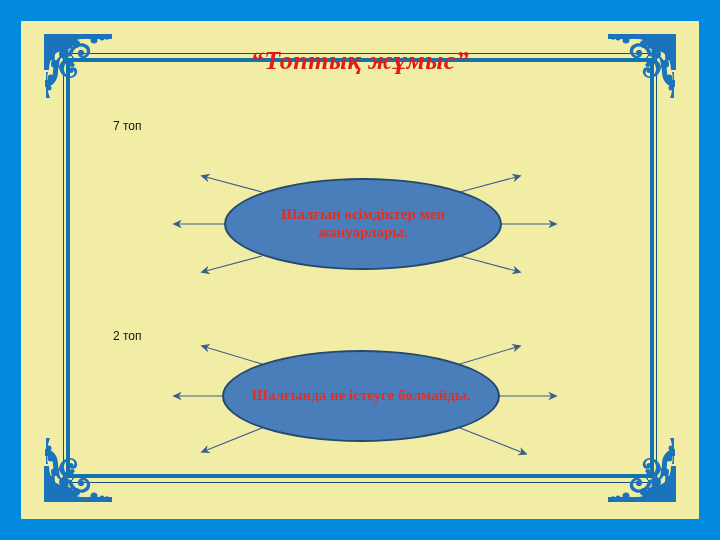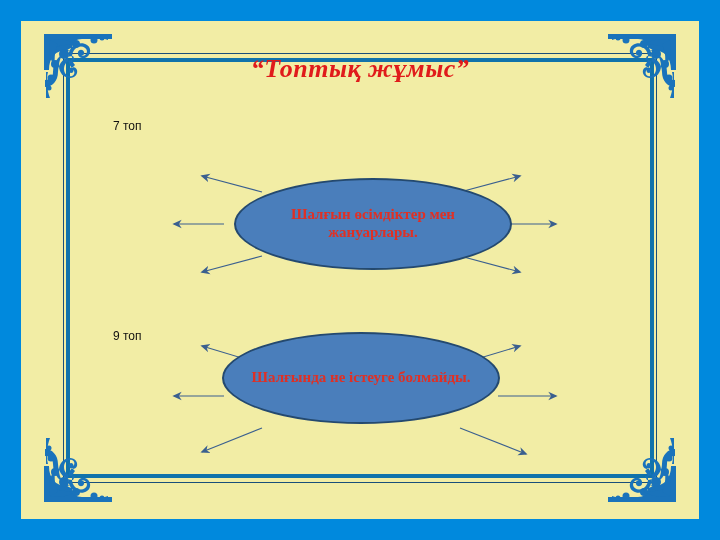--- a/index.html
+++ b/index.html
@@ -31,21 +31,21 @@
   }
   
   .corner{position:absolute;width:78px;height:78px;}
   .corner svg{display:block;width:78px;height:78px;}
   #corner-tl{left:42px;top:32px;}
   #corner-tr{right:42px;top:32px;transform:scaleX(-1);}
   #corner-bl{left:42px;bottom:36px;transform:scaleY(-1);}
   #corner-br{right:42px;bottom:36px;transform:scale(-1,-1);}
 
   #page-title{
-    position:absolute;left:0;right:0;top:54px;
+    position:absolute;left:0;right:0;top:46px;
     text-align:center;
     color:#e01b1b;
     font-size:26px;
     font-weight:bold;
     font-style:italic;
     letter-spacing:.5px;
     white-space:nowrap;
   }
   .group-label{
     position:absolute;
@@ -62,22 +62,22 @@
 
   .node{
     position:absolute;
     width:278px;height:92px;
     border-radius:50%;
     background:#4a7ebb;
     border:2px solid #24496f;
     box-sizing:border-box;
     display:flex;align-items:center;justify-content:center;
   }
-  #node-1{left:234px;top:178px;}
-  #node-2{left:222px;top:332px;}
+  #node-1{left:224px;top:178px;}
+  #node-2{left:222px;top:350px;}
   .node-text{
     color:#e03024;
     font-size:15px;
     font-weight:bold;
     line-height:1.18;
     text-align:center;
     width:92%;
   }
 </style>
 </head>
@@ -160,21 +160,21 @@
         <path d="M8 8 C6 18 8 30 14 36 C12 30 12 20 16 12 Z"></path>
         <path d="M40 6 C48 4 58 5 66 8 L66 4 L40 4 Z"></path>
         <path d="M6 40 C4 48 5 58 8 66 L4 66 L4 40 Z"></path>
       </g>
     </svg>
   </div>
 
   <div id="page-title">“Топтық жұмыс”</div>
 
   <div class="group-label" id="label-group-1">7 топ</div>
-  <div class="group-label" id="label-group-2">9 топ</div>
+  <div class="group-label" id="label-group-2">2 топ</div>
 
   <svg class="arrows" viewBox="0 0 720 540" xmlns="http://www.w3.org/2000/svg">
     <defs>
       <marker id="ah" markerWidth="9" markerHeight="9" refX="7" refY="4.5" orient="auto">
         <path d="M0,0.6 L8.5,4.5 L0,8.4 L2.6,4.5 Z" fill="#3a5f8f"></path>
       </marker>
     </defs>
     <g stroke="#3a5f8f" stroke-width="1.1" fill="none" marker-end="url(#ah)">
 
       <path d="M262,192 L202,176"></path>

